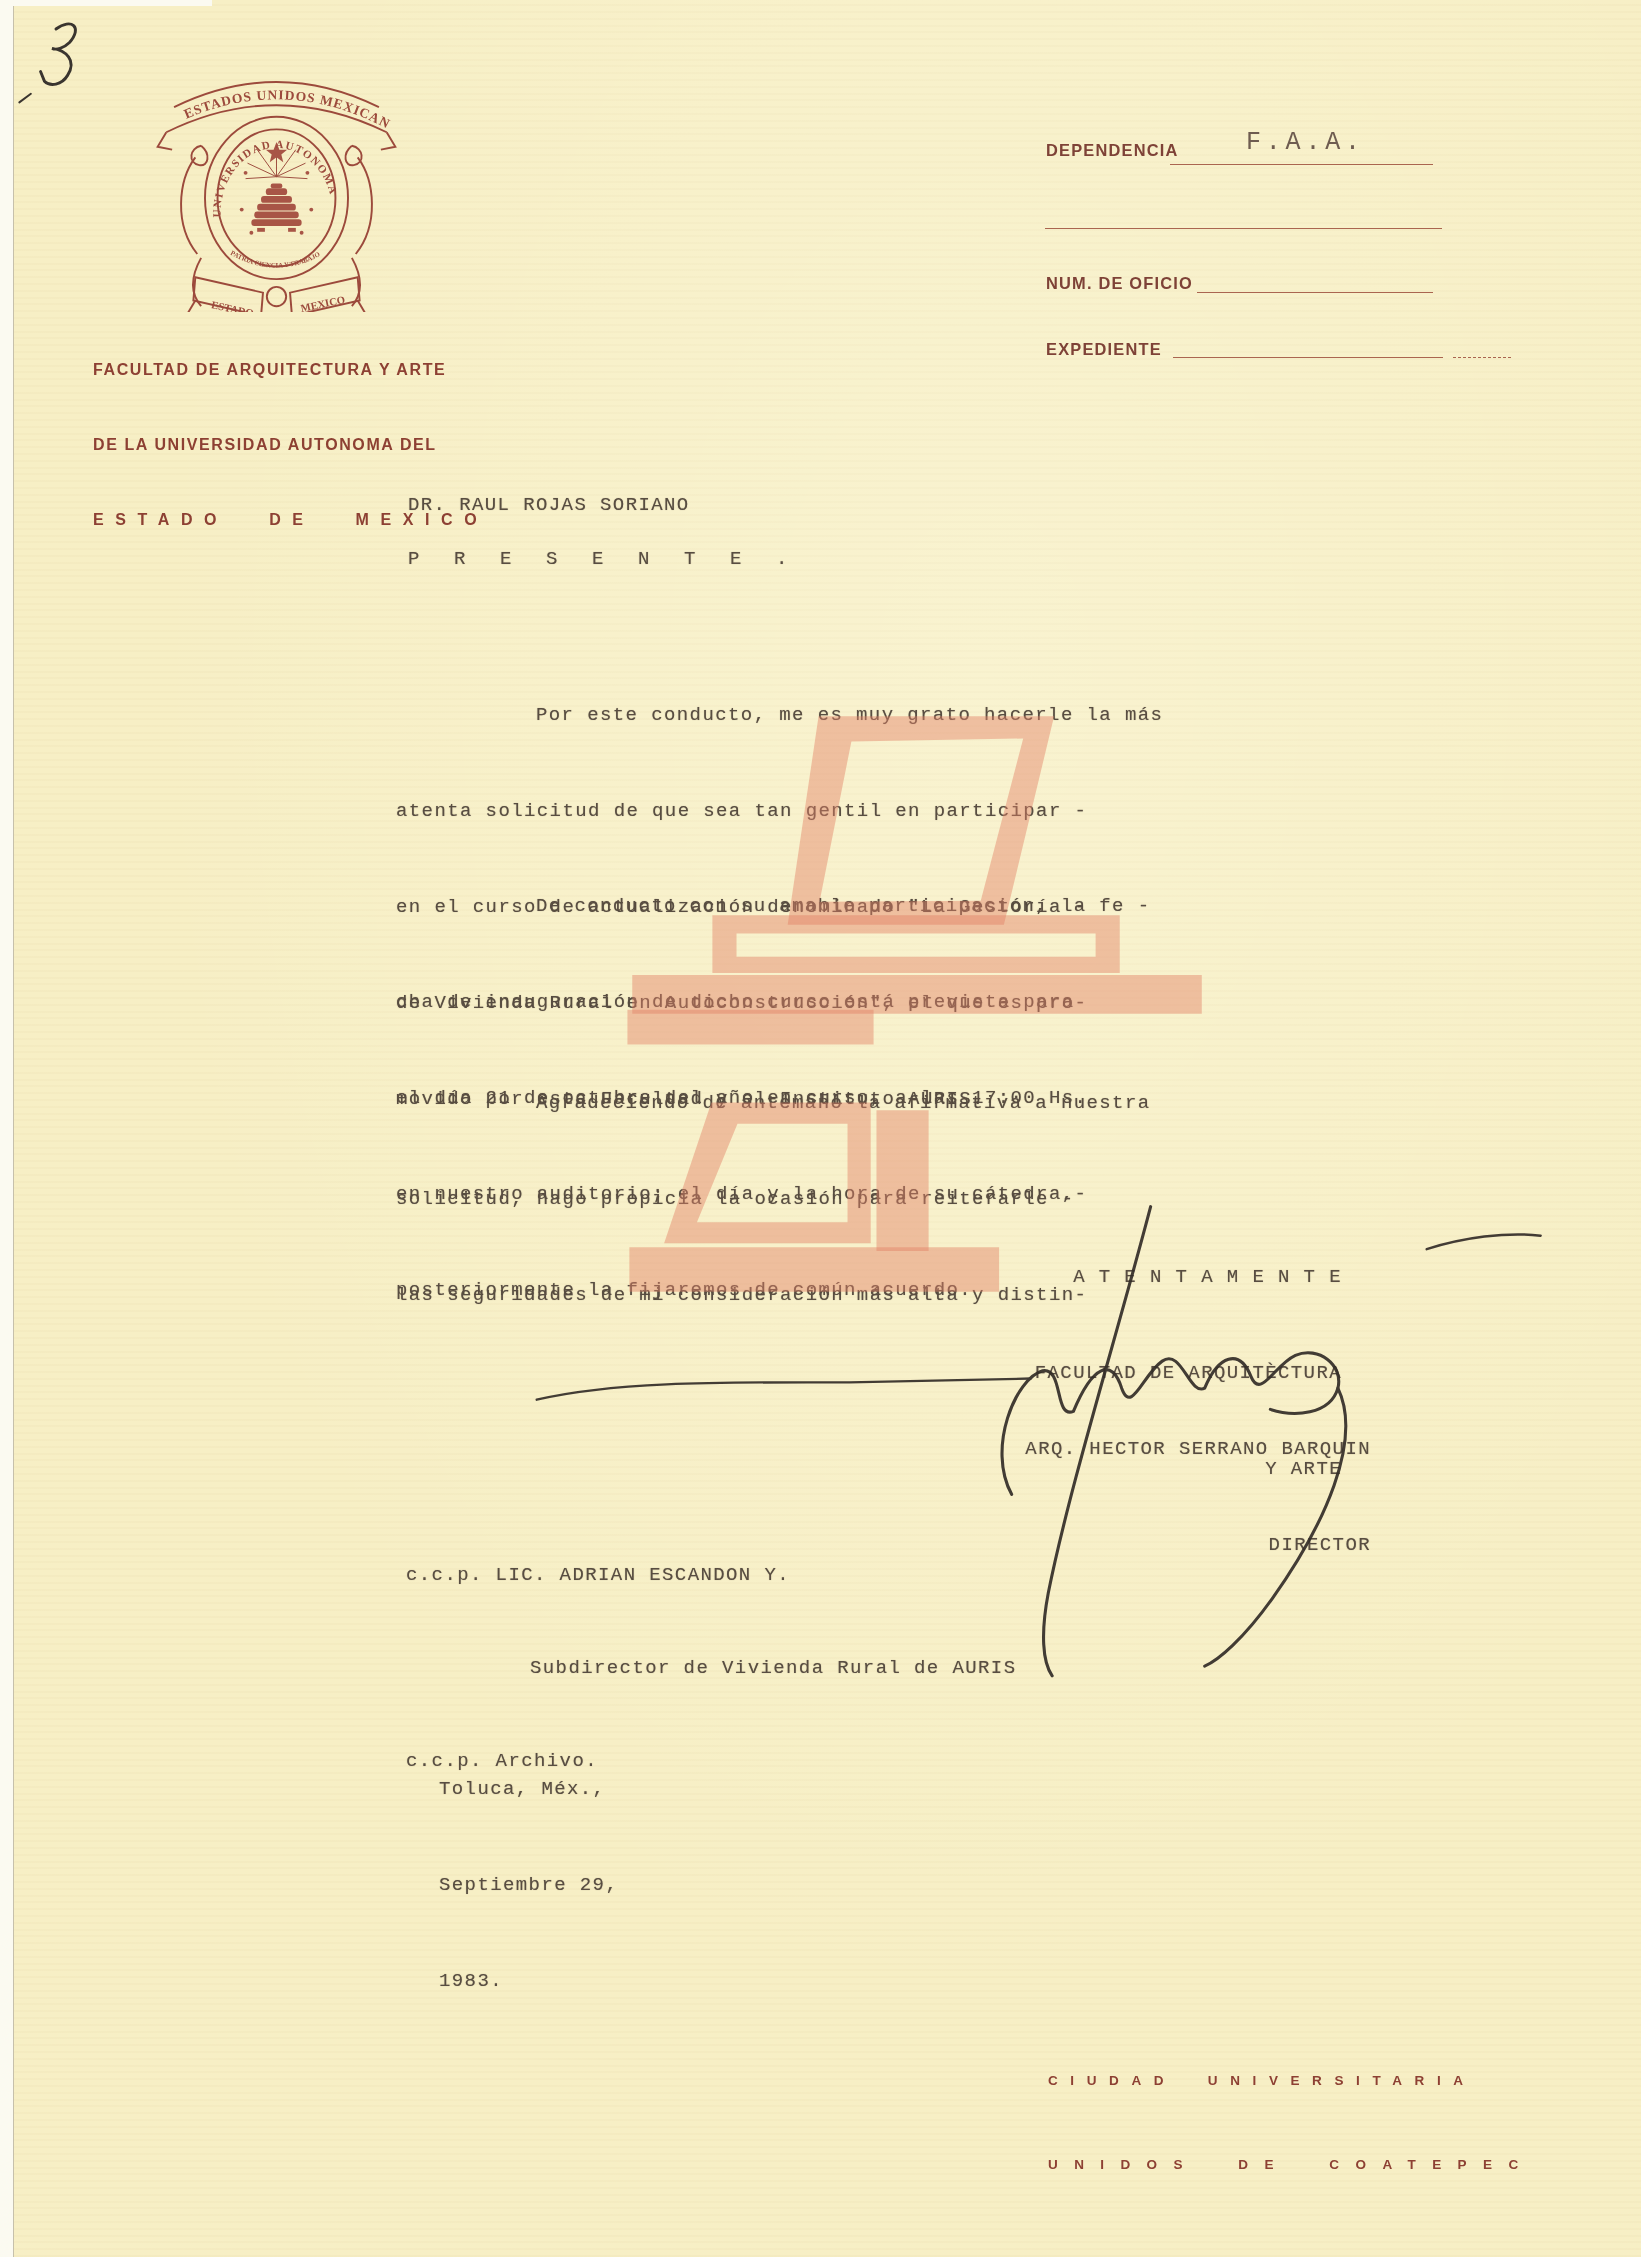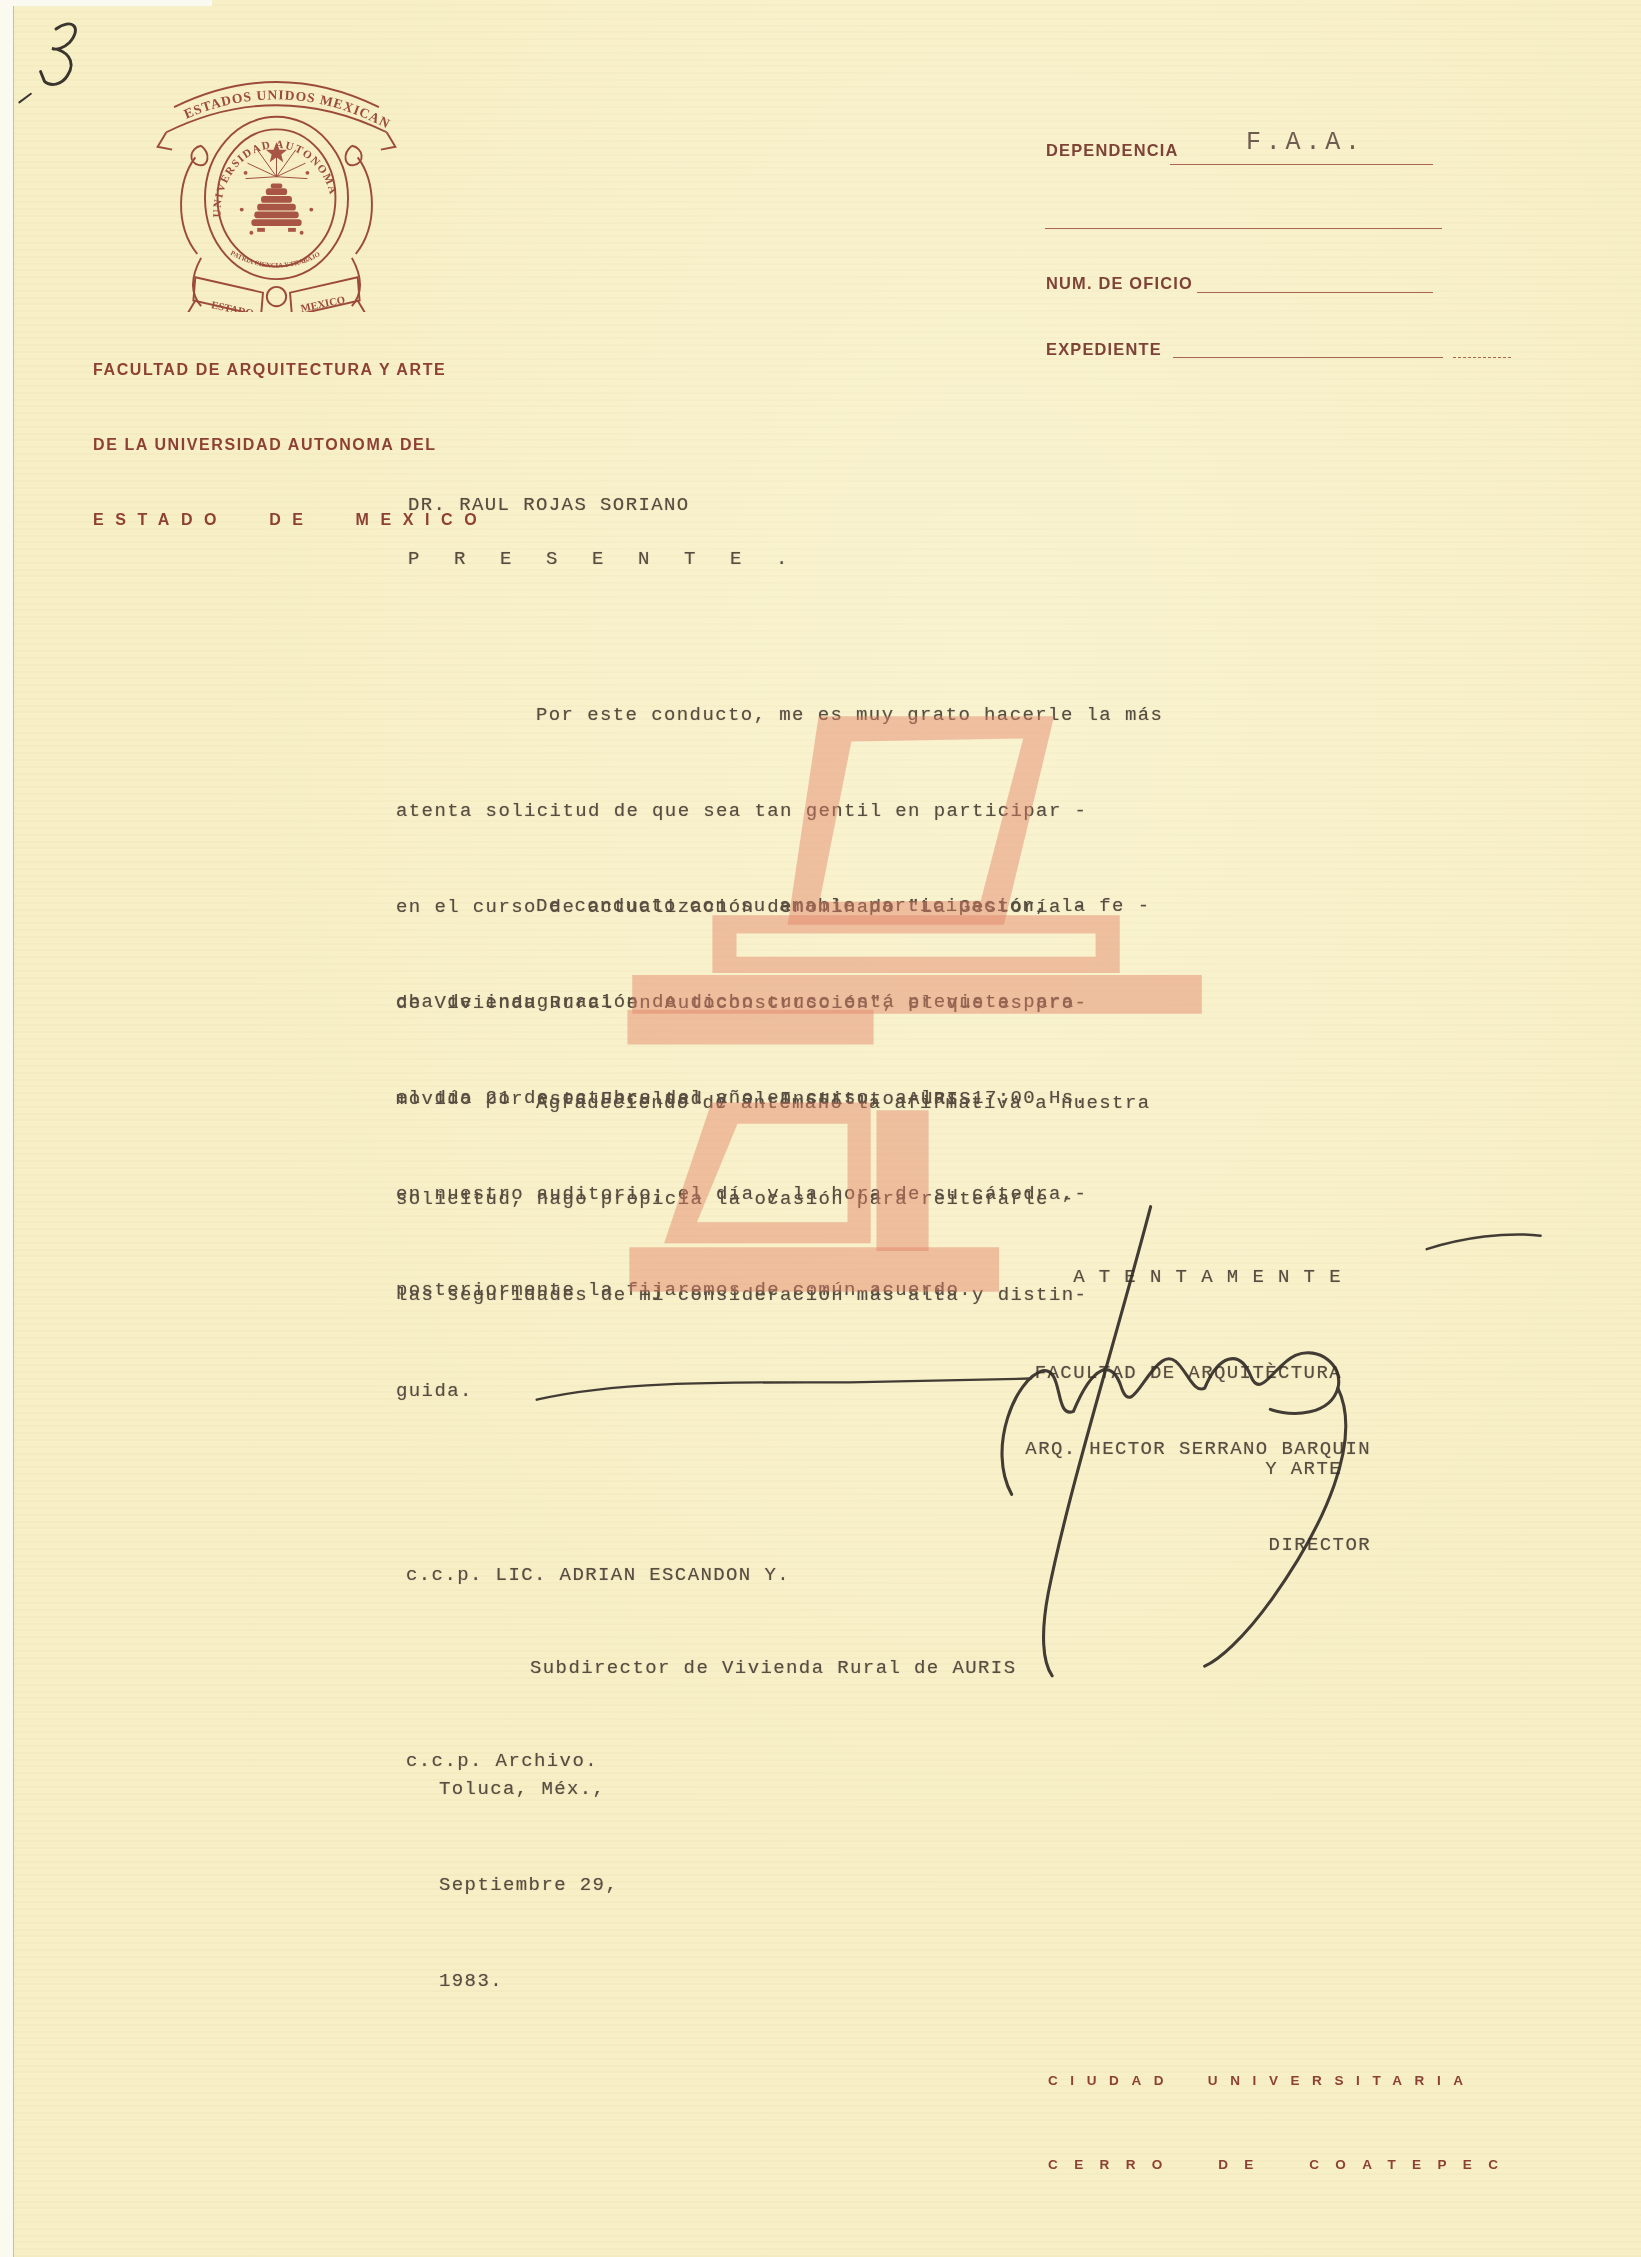--- a/index.html
+++ b/index.html
@@ -146,21 +146,20 @@
     <div class="tline">cha de inauguración de dicho curso está prevista para</div>
     <div class="tline">el día 21 de octubre del año en curso, a las 17:00 Hs.</div>
     <div class="tline">en nuestro auditorio; el día y la hora de su cátedra,-</div>
     <div class="tline">posteriormente la fijaremos de común acuerdo.</div>
   </div>
 
   <div class="type" style="left:396px;top:1023px;">
     <div class="tline indent">Agradeciendo de antemano la afirmativa a nuestra</div>
     <div class="tline">solicitud, hago propicia la ocasión para reiterarle -</div>
     <div class="tline">las seguridades de mi consideración más alta y distin-</div>
-    <div class="tline">guida.</div>
   </div>
 
   <div class="type center" style="left:888px;top:1197px;width:454px;">
     <div class="tline">A T E N T A M E N T E</div>
     <div class="tline">FACULTAD DE ARQUITÈCTURA</div>
     <div class="tline">Y ARTE</div>
   </div>
   <div class="type" style="left:406px;top:1498px;line-height:31px;">
     <div class="tline">c.c.p. LIC. ADRIAN ESCANDON Y.</div>
     <div class="tline ccindent">Subdirector de Vivienda Rural de AURIS</div>
@@ -173,21 +172,21 @@
   </div>
 
   <div class="type" style="left:439px;top:1709px;">
     <div class="tline">Toluca, Méx.,</div>
     <div class="tline">Septiembre 29,</div>
     <div class="tline">1983.</div>
   </div>
 
   <div class="footer">
     <div class="f1">CIUDAD UNIVERSITARIA</div>
-    <div class="f2">CERRO DE COATEPEC</div>
+    <div class="f2">UNIDOS DE COATEPEC</div>
   </div>
 
   <svg class="overlay" viewBox="0 0 1700 2338">
 
     <g fill="#e28166" fill-opacity="0.45" fill-rule="evenodd">
       <path d="M848,742 L1092,742 L1040,958 L816,958 Z M882,768 L1060,765 L1016,933 L849,934 Z"></path>
       <path d="M738,948 L1160,948 L1160,1008 L738,1008 Z M763,967 L1135,967 L1135,991 L763,991 Z"></path>
       <path d="M655,1010 L1245,1010 L1245,1050 L655,1050 Z"></path>
       <path d="M650,1046 L905,1046 L905,1082 L650,1082 Z"></path>
       <path d="M737,1142 L902,1142 L902,1288 L688,1288 Z M764,1164 L878,1164 L878,1266 L722,1266 Z"></path>

